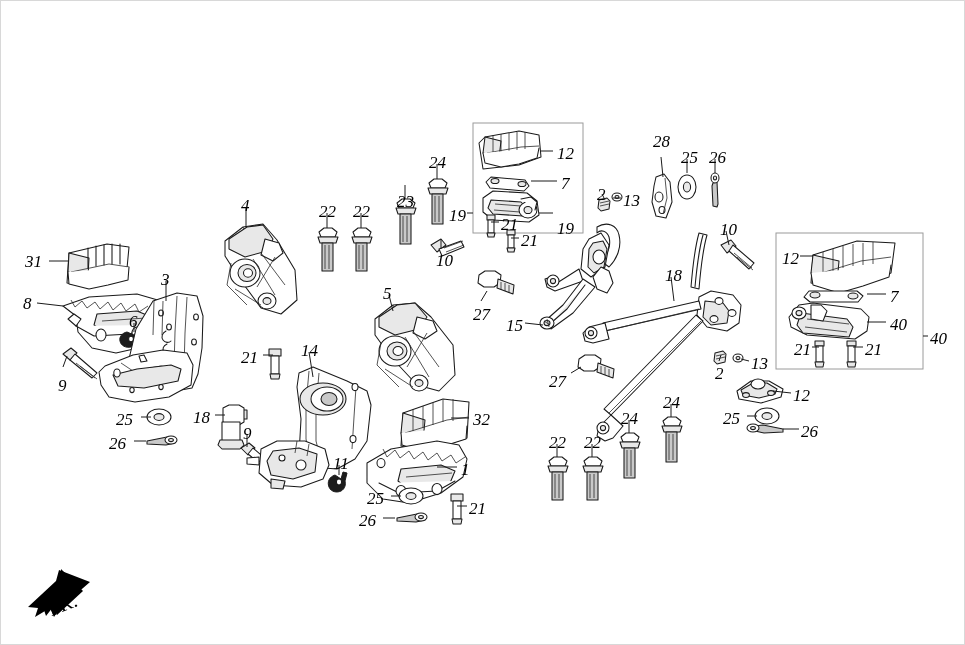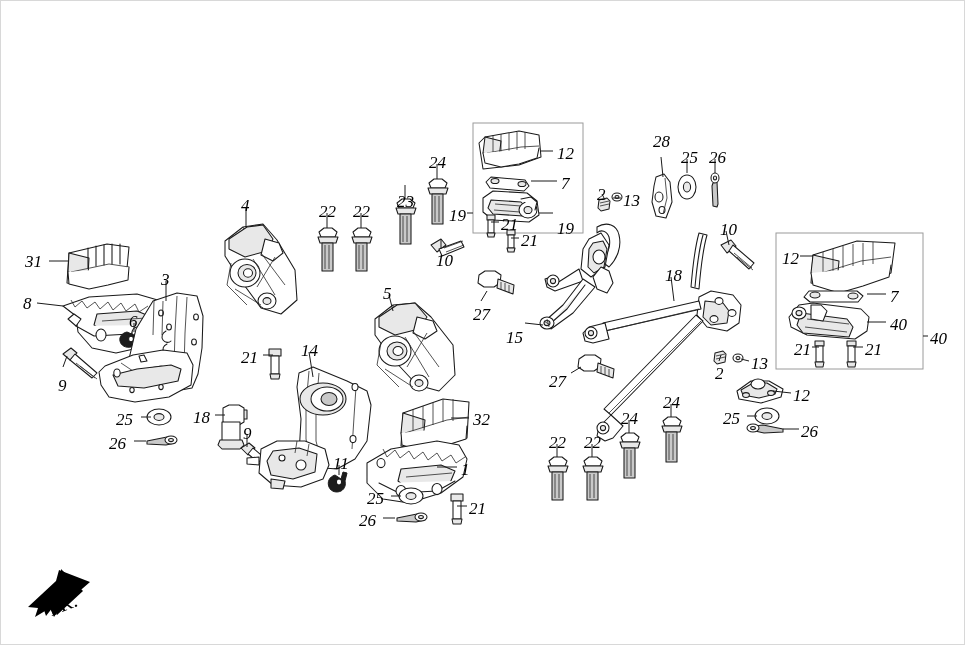--- a/index.html
+++ b/index.html
@@ -571,21 +571,21 @@
       <div class="callout" style="left: 448px; top: 206px;">19</div>
       <div class="callout" style="left: 500px; top: 215px;">21</div>
       <div class="callout" style="left: 520px; top: 231px;">21</div>
       <div class="callout" style="left: 596px; top: 185px;">2</div>
       <div class="callout" style="left: 622px; top: 191px;">13</div>
       <div class="callout" style="left: 652px; top: 132px;">28</div>
       <div class="callout" style="left: 680px; top: 148px;">25</div>
       <div class="callout" style="left: 708px; top: 148px;">26</div>
       <div class="callout" style="left: 719px; top: 220px;">10</div>
       <div class="callout" style="left: 472px; top: 305px;">27</div>
-      <div class="callout" style="left: 505px; top: 328px;">15</div>
+      <div class="callout" style="left: 505px; top: 316px;">15</div>
       <div class="callout" style="left: 664px; top: 266px;">18</div>
       <div class="callout" style="left: 548px; top: 372px;">27</div>
       <div class="callout" style="left: 714px; top: 364px;">2</div>
       <div class="callout" style="left: 750px; top: 354px;">13</div>
       <div class="callout" style="left: 620px; top: 409px;">24</div>
       <div class="callout" style="left: 662px; top: 393px;">24</div>
       <div class="callout" style="left: 548px; top: 433px;">22</div>
       <div class="callout" style="left: 583px; top: 433px;">22</div>
       <div class="callout" style="left: 792px; top: 386px;">12</div>
       <div class="callout" style="left: 722px; top: 409px;">25</div>

